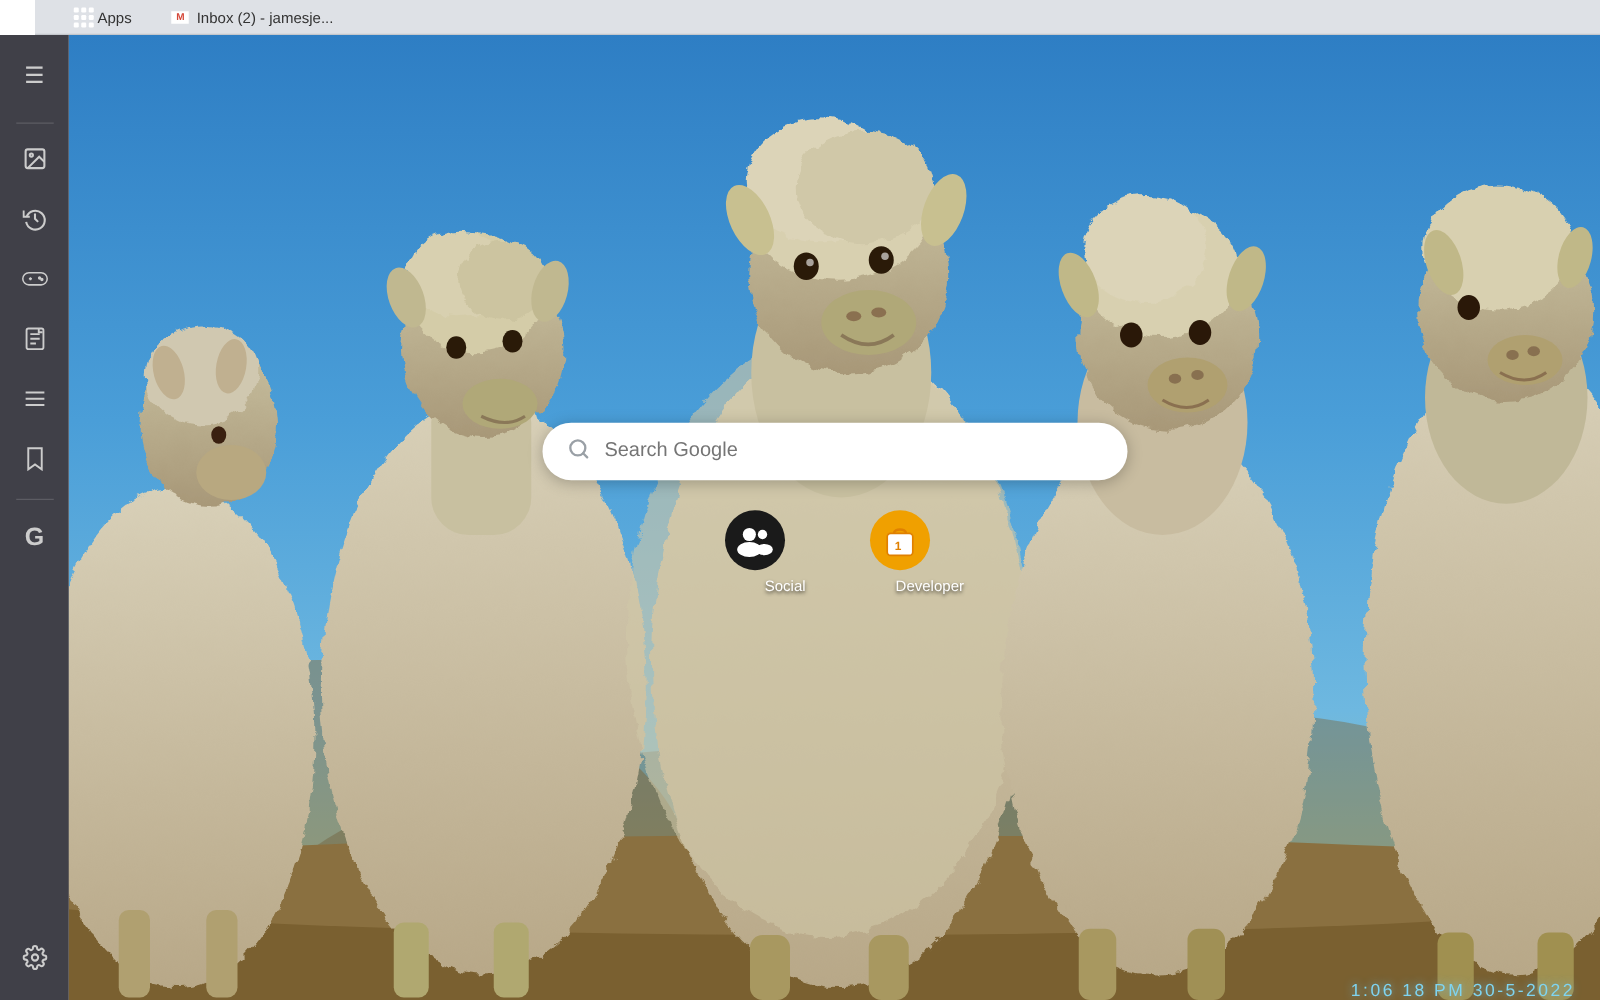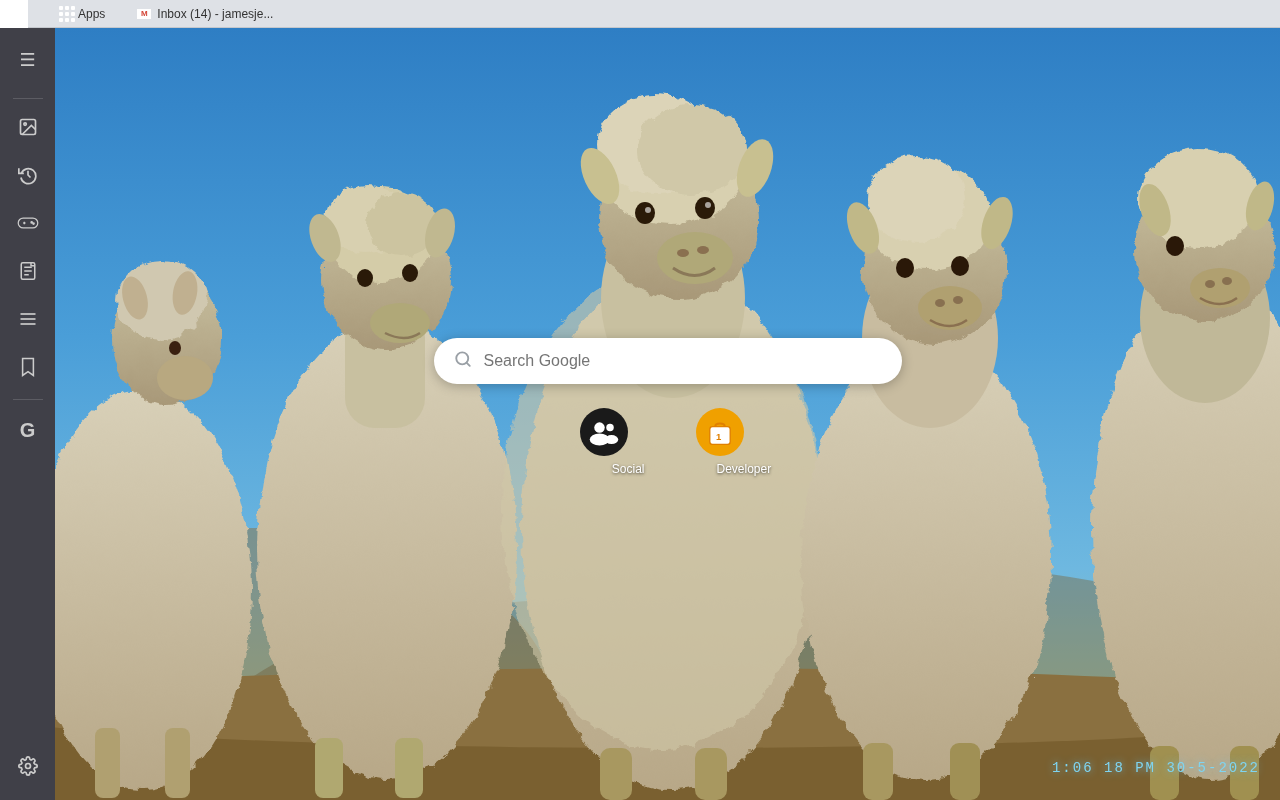--- a/index.html
+++ b/index.html
@@ -188,25 +188,25 @@
     .shortcut-label {
       font-size: 12px;
       color: white;
       text-shadow: 0 1px 3px rgba(0,0,0,0.7);
       margin-left: 48px;
     }
 
     
     #clock {
       position: absolute;
-      bottom: 24px;
+      bottom: 0;
       right: 20px;
       color: #7fd4f0;
       font-size: 14px;
-      font-family: Liberation Mono, monospace;
+      font-family: Liberation Sans, sans-serif;
       letter-spacing: 2px;
       z-index: 20;
       text-shadow: 0 0 8px rgba(100, 200, 255, 0.8);
       margin-top: 47px;
     }
 
     
     #alpaca-svg {
       position: absolute;
       bottom: 0;
@@ -275,21 +275,21 @@
           <div class="apps-grid-dot"></div>
           <div class="apps-grid-dot"></div>
       </div>
     </div>
     <span>Apps</span>
   </div>
   <div class="chrome-tab">
     <div class="tab-favicon">
       <div class="fav-gmail">M</div>
     </div>
-    <span>Inbox (14) - jamesje...</span>
+    <span>Inbox (2) - jamesje...</span>
   </div>
 </div>
 
 <div id="sidebar">
   <div class="sidebar-item sidebar-hamburger">
     <span>☰</span>
   </div>
   <div class="sidebar-divider"></div>
   <div class="sidebar-item">
     <span>

